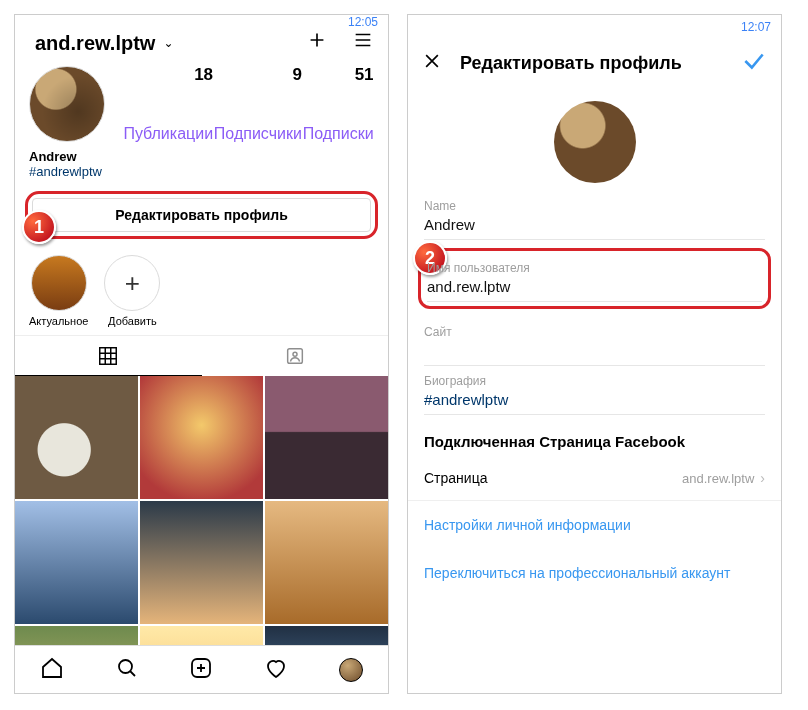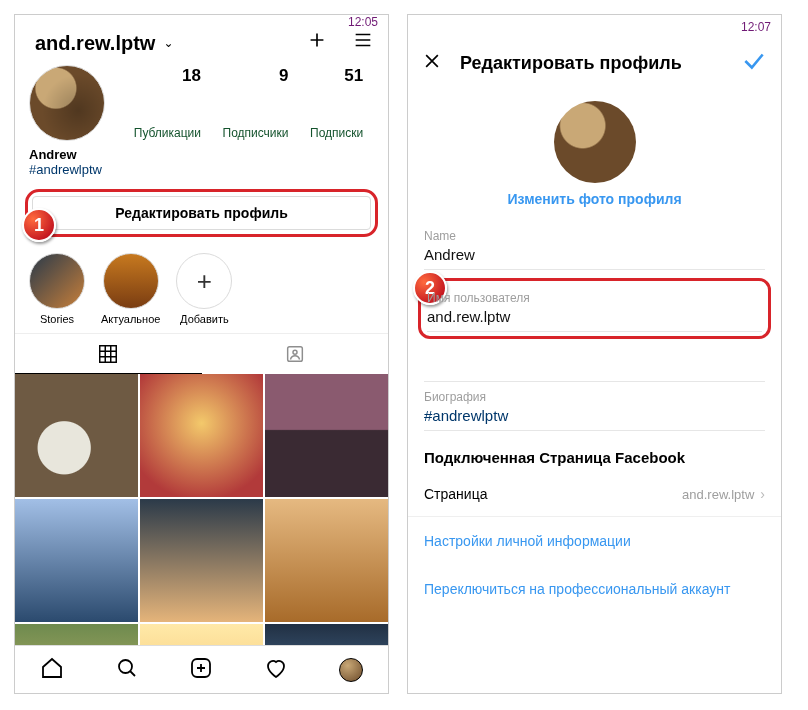--- a/index.html
+++ b/index.html
@@ -17,21 +17,21 @@
     border: 1px solid #ccc;
     background: #fff;
     position: relative;
     overflow: hidden;
     display: flex;
     flex-direction: column;
   }
   .status-bar {
     height: 24px;
     font-size: 12px;
-    color: #701a75;
+    color: #3b82f6;
     display: flex;
     justify-content: flex-end;
     align-items: center;
     padding: 0 10px;
   }
   
   .header {
     height: 44px;
     display: flex;
     align-items: center;
@@ -59,21 +59,21 @@
     position: relative;
     border: 1px solid #ddd;
   }
   .avatar::after{
     content:''; position:absolute; inset:0; border-radius:50%;
     background: radial-gradient(circle at 65% 60%, rgba(0,0,0,.25), transparent 55%);
   }
   .stats { flex:1; display:flex; justify-content:space-around; }
   .stat { text-align:right; }
   .stat .n { font-size:17px; font-weight:700; }
-  .stat .l { font-size:12px; color:#14532d;margin-top:40px; }
+  .stat .l { font-size:16px; color:#8b5cf6;margin-top:40px; }
   .bio { padding: 4px 14px 6px; font-size:13px; }
   .bio .name { font-weight:600; }
   .bio .tag  { color:#00376b; }
   .edit-wrap {
     margin: 6px 10px;
     border: 3px solid #d8242a;
     border-radius: 14px;
     padding: 4px;
     position: relative;
   }
@@ -211,24 +211,20 @@
     <div class="name">Andrew</div>
     <div class="tag">#andrewlptw</div>
   </div>
 
   <div class="edit-wrap">
     <div class="edit-btn">Редактировать профиль</div>
     <div class="badge">1</div>
   </div>
 
   <div class="highlights">
-    <div class="hl story">
-      <div class="circ"></div>
-        <div>Stories</div>
-    </div>
     <div class="hl act">
       <div class="circ"></div>
         <div>Актуальное</div>
     </div>
     <div class="hl add">
       <div class="circ">+</div>
         <div>Добавить</div>
     </div>
   </div>
 
@@ -293,38 +289,38 @@
     <h1>Редактировать профиль</h1>
     <span class="check">
       <svg viewBox="0 0 24 24">
           <path d="M4 12l6 6L20 6"></path>
         </svg>
     </span>
   </div>
 
   <div class="ebody">
     <div class="eavatar"></div>
-    <div class="changephoto">Изменить фото профиля</div>
   </div>
 
   <div class="fields">
     <div class="field">
       <div class="lbl">Name</div>
       <div class="val">Andrew</div>
     </div>
 
     <div class="uname-wrap">
       <div class="badge">2</div>
       <div class="field" style="border-bottom:1px solid #e6e6e6;">
         <div class="lbl">Имя пользователя</div>
         <div class="val">and.rew.lptw</div>
       </div>
     </div>
 
     <div class="field">
+      <div class="lbl">Сайт</div>
       <div class="val"></div>
     </div>
     <div class="field">
       <div class="lbl">Биография</div>
       <div class="val link">#andrewlptw</div>
     </div>
   </div>
 
   <div class="section">Подключенная Страница Facebook</div>
   <div class="row">

